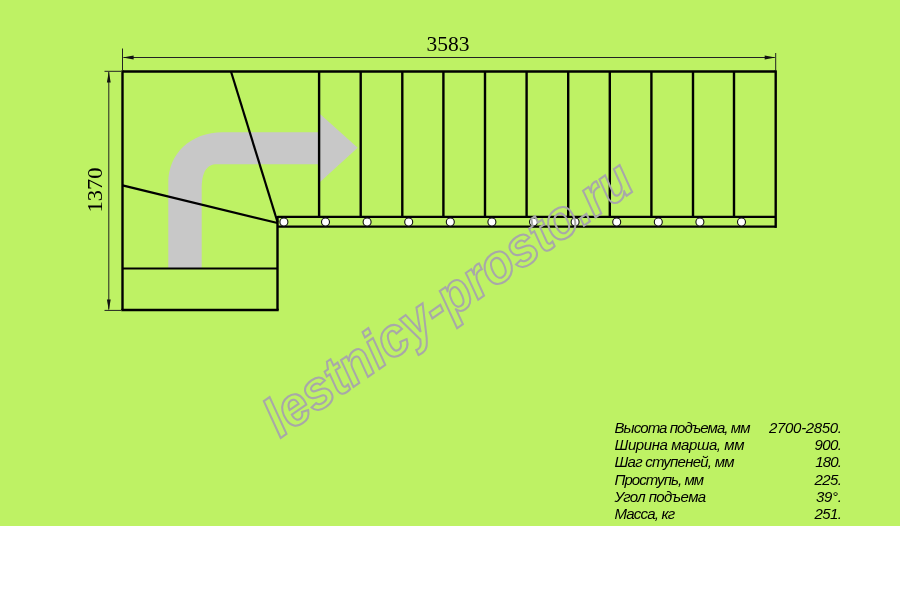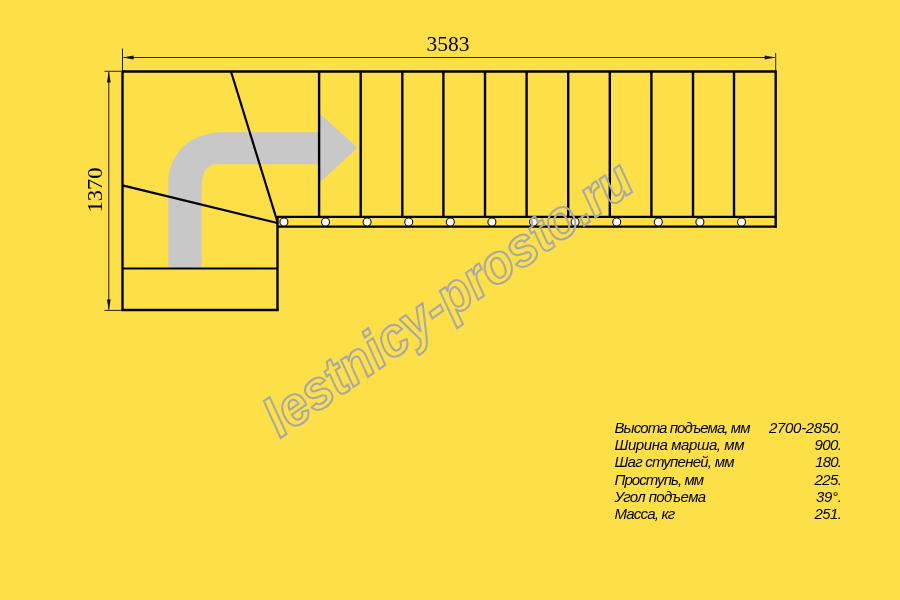--- a/index.html
+++ b/index.html
@@ -1,16 +1,16 @@
 <!DOCTYPE html>
 <html><head>
 <meta charset="utf-8">
 <style>
   html,body{margin:0;padding:0;background:#ffffff;}
-  .page{width:900px;height:600px;position:relative;overflow:hidden;background:#fde047;}
+  .page{width:900px;height:526px;position:relative;overflow:hidden;background:#bef264;}
   svg{position:absolute;top:0;left:0;}
 </style>
 </head>
 <body>
 <div class="page">
 <svg width="900" height="600" viewBox="0 0 900 600">
 
   <path d="M168.3 268.5 L168.3 183 C168.3 154 190 132.3 223 132.3 L320 132.3 L320 114 L357.7 147.8 L320 182 L320 164.3 L217 164.3 C206.5 164.3 201.7 172 201.7 190 L201.7 268.5 Z" fill="#c8c8c8"></path>
 
   <path d="M122.5 71.5 H775.7" stroke="#000" stroke-width="2.4" fill="none"></path>

